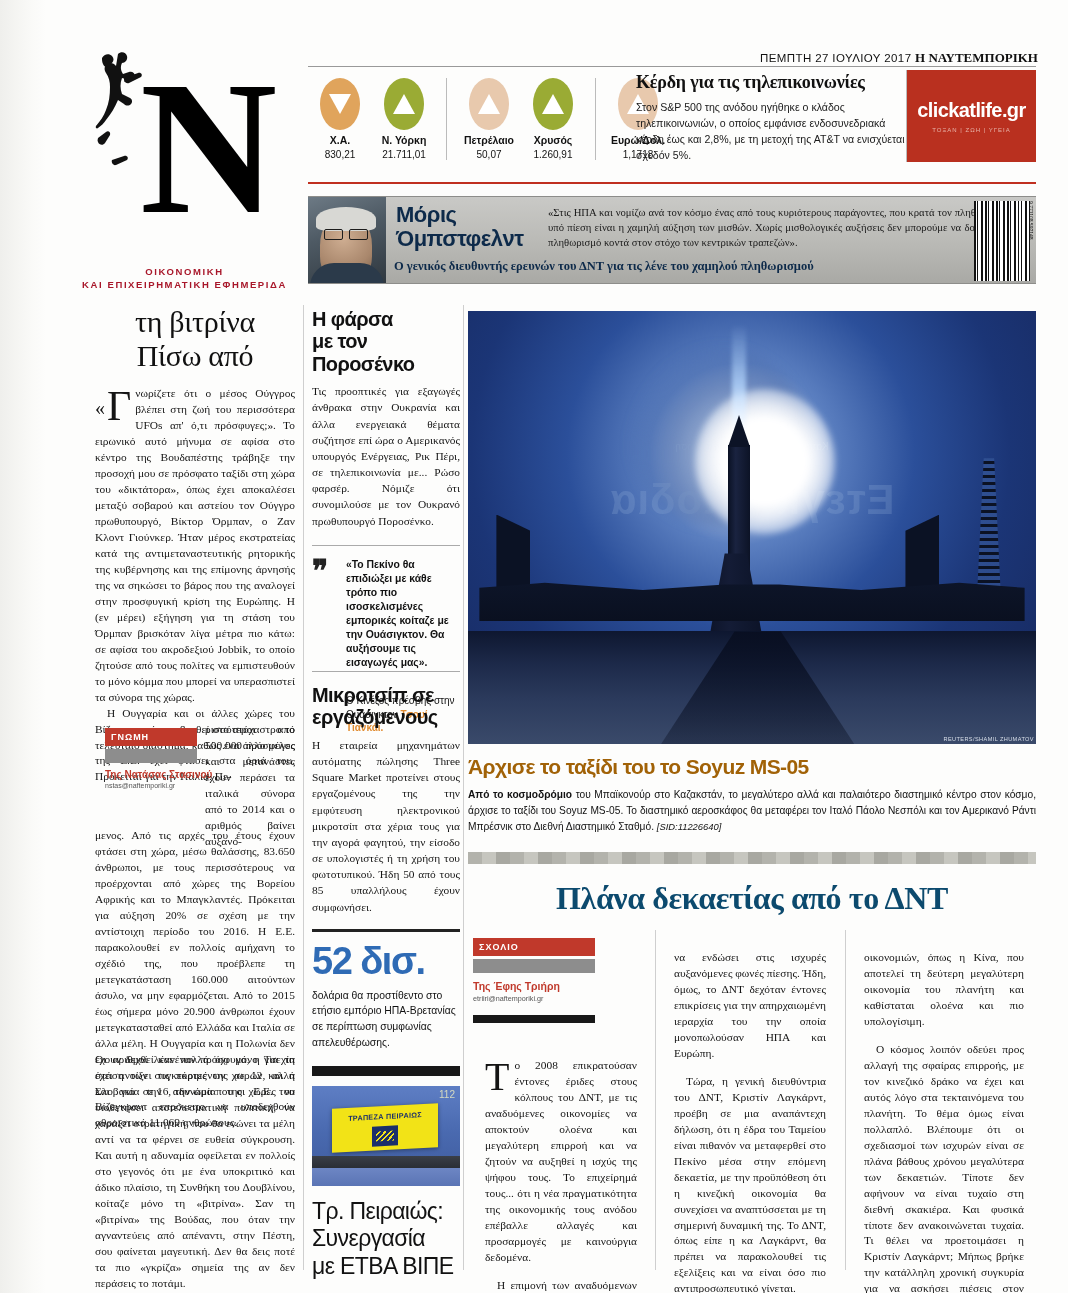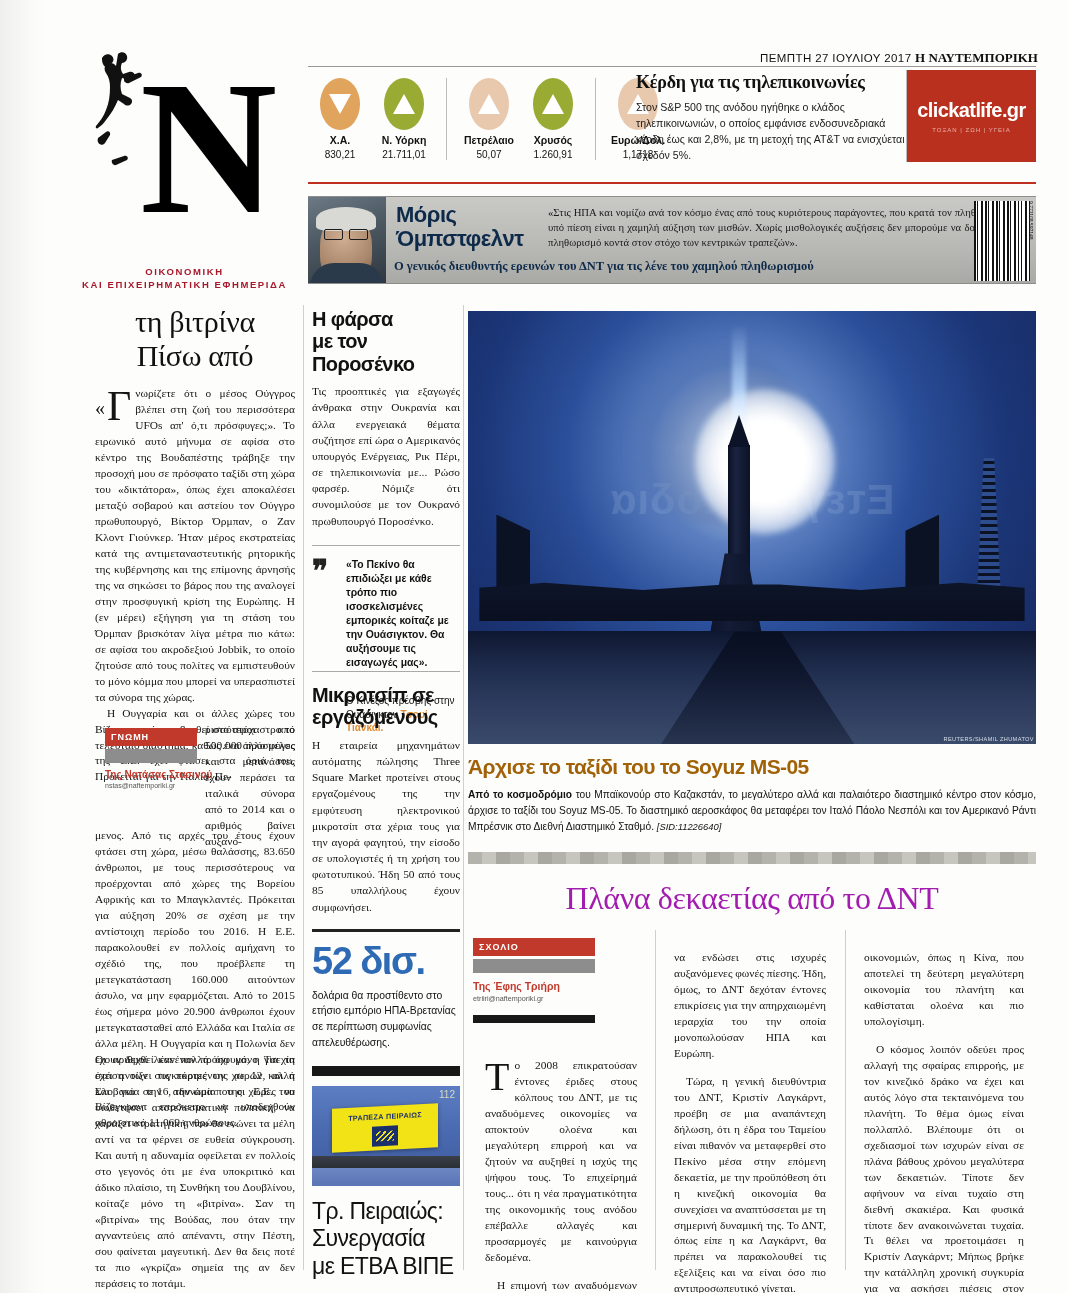--- a/index.html
+++ b/index.html
@@ -456,21 +456,21 @@
   .grey-strip {
     position: absolute; left: 468px; top: 852px; width: 568px; height: 12px;
     background: repeating-linear-gradient(90deg,#b3b3ac 0 14px,#c6c6bf 14px 28px,#a8a8a1 28px 42px);
   }
 
   
   .bottom-hl {
     position: absolute; left: 468px; top: 880px; width: 568px;
     text-align: center;
     font-family: "Liberation Serif", serif;
-    font-size: 32px; letter-spacing: -0.4px; color: #a21caf;
+    font-size: 32px; letter-spacing: -0.4px; color: #0c4a6e; font-weight: bold;
   }
 
   
   .sxolio { position: absolute; left: 473px; top: 938px; width: 122px; }
   .sxolio-bar {
     background: #c0392b; color: #fff;
     font-family: "Liberation Sans", sans-serif;
     font-weight: 700; font-size: 9px; letter-spacing: 1px; padding: 4px 6px;
   }
   .sxolio-grey { background: #8d8d8d; height: 14px; margin-top: 3px; }

